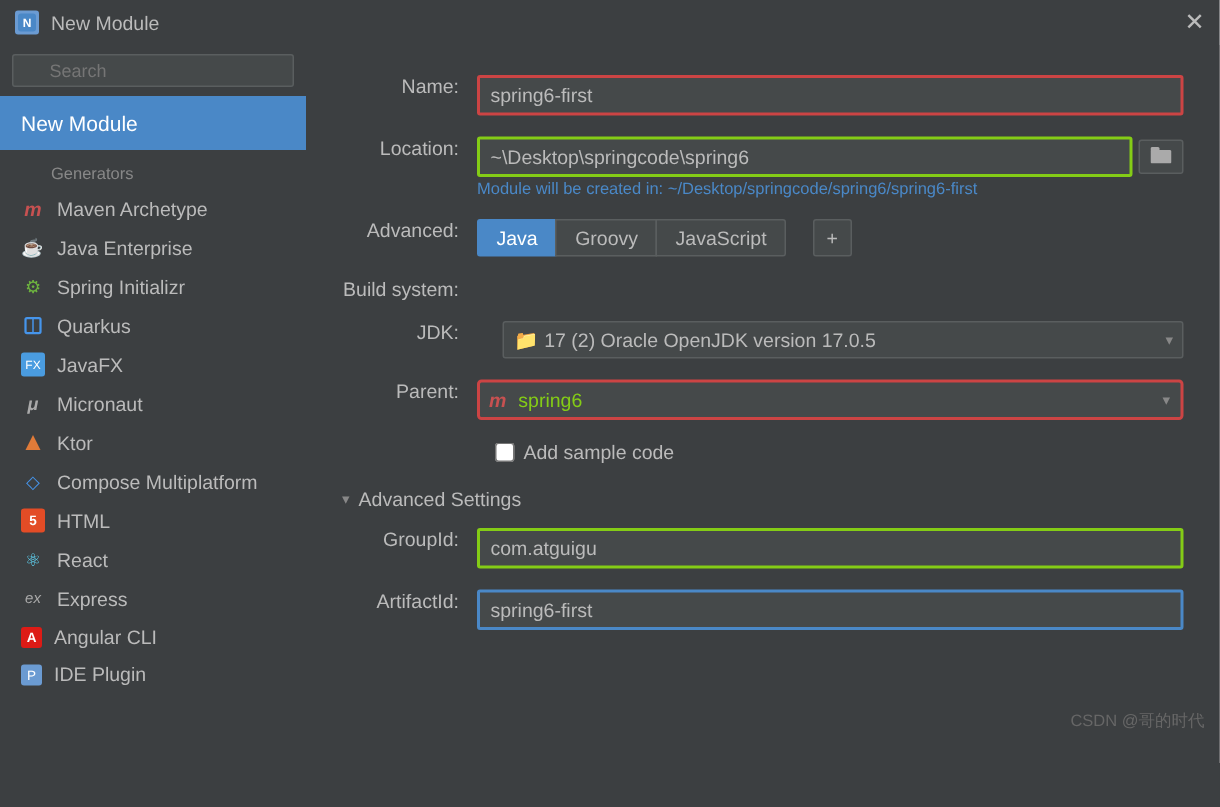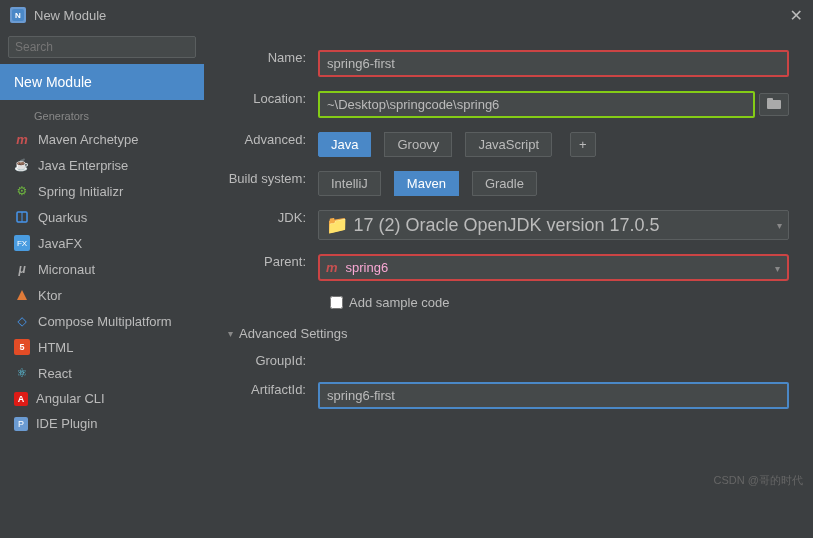--- a/index.html
+++ b/index.html
@@ -64,21 +64,21 @@
     }
     .sidebar-search {
       padding: 6px 8px;
       background: #3c3f41;
     }
     .sidebar-search input {
       width: 100%;
       background: #45494a;
       border: 1px solid #5a5e5f;
       color: #bbb;
-      padding: 3px 6px;
+      padding: 3px 24px;
       font-size: 12px;
       outline: none;
       border-radius: 2px;
     }
     .sidebar-new-module {
       background: #4a88c7;
       color: white;
       padding: 10px 14px;
       font-size: 14px;
       font-weight: 500;
@@ -173,21 +173,21 @@
     .hint-text {
       color: #4a88c7;
       font-size: 11px;
       margin-top: 2px;
       margin-left: 102px;
     }
 
     
     .btn-group {
       display: flex;
-      gap: 14px;
+      gap: 0;
     }
     .btn-toggle {
       background: #45494a;
       border: 1px solid #5a5e5f;
       color: #bbb;
       padding: 4px 12px;
       cursor: pointer;
       font-size: 13px;
       margin-right: -1px;
     }
@@ -213,26 +213,27 @@
     .select-wrapper {
       position: relative;
       display: flex;
       align-items: center;
     }
     .select-control {
       background: #45494a;
       border: 1px solid #5a5e5f;
       color: #bbb;
       padding: 4px 28px 4px 7px;
-      font-size: 18px;
+      font-size: 13px;
       outline: none;
       border-radius: 2px;
       appearance: none;
       width: 100%;
       cursor: pointer;
+      margin-left: 17px;
     }
     .select-arrow {
       position: absolute;
       right: 7px;
       top: 50%;
       transform: translateY(-50%);
       color: #888;
       font-size: 10px;
       pointer-events: none;
     }
@@ -255,21 +256,21 @@
     }
     .parent-select-inner {
       display: flex;
       align-items: center;
       flex: 1;
       position: relative;
     }
     .parent-select-inner select {
       background: transparent;
       border: none;
-      color: #f9a8d4;
+      color: #84cc16;
       padding: 4px 36px 4px 2px;
       font-size: 13px;
       outline: none;
       appearance: none;
       width: 100%;
       cursor: pointer;
     }
 
     
     .checkbox-row {
@@ -378,20 +379,24 @@
       <span class="sidebar-item-icon" style="color:#4695eb;">◇</span>
       <span>Compose Multiplatform</span>
     </div>
     <div class="sidebar-item">
       <span class="sidebar-item-icon" style="background:#e34c26;color:white;font-size:9px;font-weight:bold;border-radius:2px;padding:0 2px;">5</span>
       <span>HTML</span>
     </div>
     <div class="sidebar-item">
       <span class="sidebar-item-icon" style="color:#61dafb;">⚛</span>
       <span>React</span>
+    </div>
+    <div class="sidebar-item">
+      <span class="sidebar-item-icon" style="color:#aaa;font-size:10px;font-style:italic;">ex</span>
+      <span>Express</span>
     </div>
     <div class="sidebar-item">
       <span class="sidebar-item-icon" style="background:#dd1b16;color:white;font-size:9px;font-weight:bold;border-radius:2px;width:14px;height:14px;display:flex;align-items:center;justify-content:center;">A</span>
       <span>Angular CLI</span>
     </div>
     <div class="sidebar-item">
       <span class="sidebar-item-icon" style="background:#6b9bd2;color:white;font-size:9px;border-radius:2px;width:14px;height:14px;display:flex;align-items:center;justify-content:center;">P</span>
       <span>IDE Plugin</span>
     </div>
   </div>
@@ -410,46 +415,40 @@
       <div class="form-control">
         <div class="location-wrapper">
           <input type="text" class="text-input" value="~\Desktop\springcode\spring6" style="">
           <button class="folder-btn">
             <svg width="14" height="12" viewBox="0 0 14 12">
               <rect x="0" y="3" width="14" height="9" rx="1" fill="#aaa"></rect>
               <rect x="0" y="1" width="6" height="3" rx="1" fill="#aaa"></rect>
             </svg>
           </button>
         </div>
+        <div class="hint-text" style="margin-left:0;">Module will be created in: ~/Desktop/springcode/spring6/spring6-first</div>
       </div>
     </div>
 
     <div class="form-row">
       <label class="form-label">Advanced:</label>
       <div class="form-control">
         <div style="display:flex;align-items:center;gap:0;">
           <div class="btn-group">
             <button class="btn-toggle active">Java</button>
             <button class="btn-toggle">Groovy</button>
             <button class="btn-toggle">JavaScript</button>
           </div>
           <button class="btn-add">+</button>
         </div>
       </div>
     </div>
 
     <div class="form-row">
       <label class="form-label">Build system:</label>
-      <div class="form-control">
-        <div class="btn-group">
-          <button class="btn-toggle">IntelliJ</button>
-          <button class="btn-toggle active">Maven</button>
-          <button class="btn-toggle">Gradle</button>
-        </div>
-      </div>
     </div>
 
     <div class="form-row">
       <label class="form-label">JDK:</label>
       <div class="form-control">
         <div class="select-wrapper">
           <select class="select-control">
             <option>📁 17 (2) Oracle OpenJDK version 17.0.5</option>
           </select>
           <span class="select-arrow">▾</span>
@@ -479,20 +478,23 @@
 
     <div class="section-header">
       <span class="section-chevron">▾</span>
       <span>Advanced Settings</span>
     </div>
 
     <div class="advanced-content">
 
       <div class="form-row">
         <label class="form-label">GroupId:</label>
+        <div class="form-control">
+          <input type="text" class="text-input" value="com.atguigu" style="">
+        </div>
       </div>
 
       <div class="form-row">
         <label class="form-label">ArtifactId:</label>
         <div class="form-control">
           <input type="text" class="text-input" value="spring6-first" style="border-color: rgb(74, 136, 199);">
         </div>
       </div>
     </div>
 

